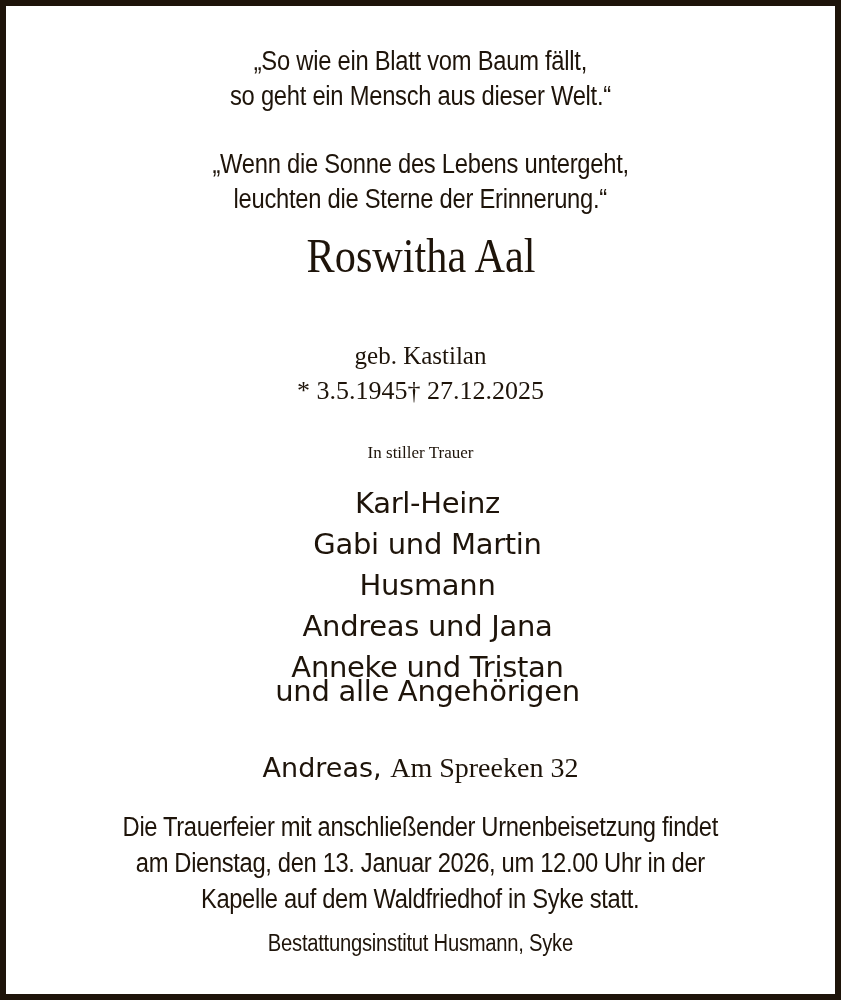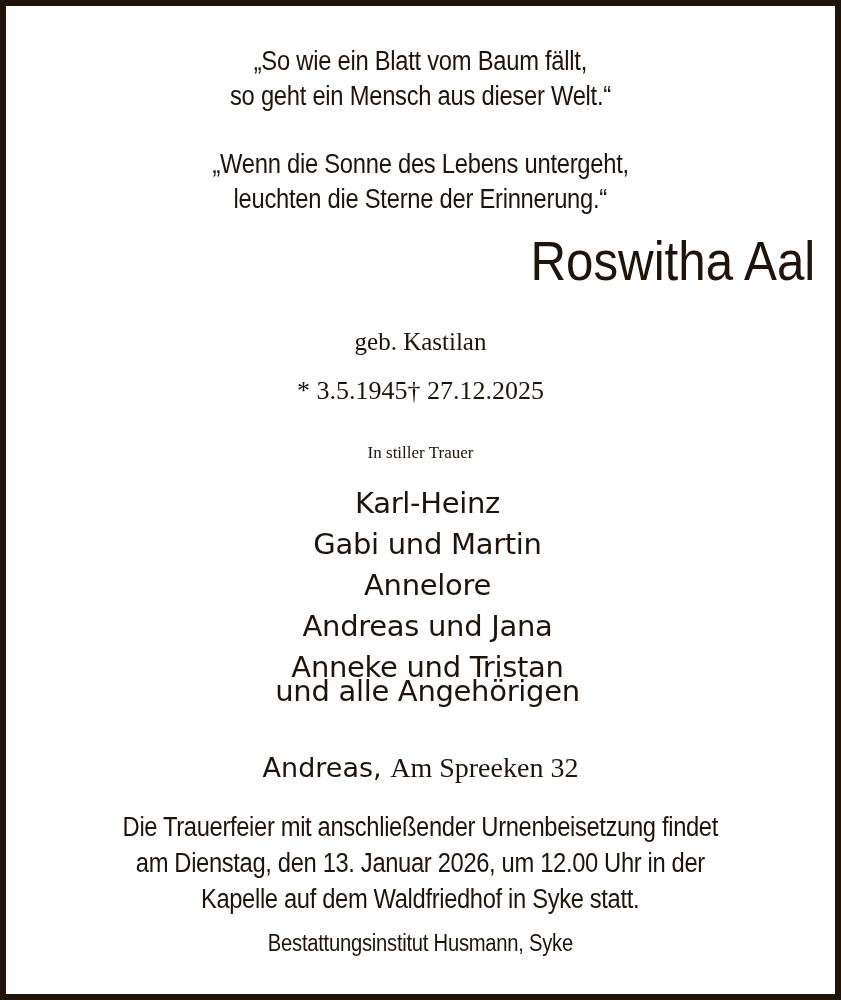--- a/index.html
+++ b/index.html
@@ -12,21 +12,21 @@
   .card {
     position: absolute;
     left: 6px; top: 6px; right: 6px; bottom: 6px;
     background: #ffffff;
     color: #1e140a;
     font-family: "Liberation Sans", sans-serif;
     text-align: center;
   }
   .line { position: absolute; left: 0; right: 0; white-space: nowrap; }
   .quote { font-size: 27px; letter-spacing: -0.3px; font-family: "Liberation Sans Narrow", "Liberation Sans", sans-serif; transform-origin: center; }
-  .name { font-size: 56px; font-family: Liberation Sans, sans-serif; font-weight: normal; letter-spacing: 0px; text-align: right; }
+  .name { font-size: 48px; font-family: Liberation Serif, serif; font-weight: normal; letter-spacing: 0px; }
   .maiden { font-size: 25px; font-family: "Liberation Serif", serif; }
   .dates { font-size: 26px; font-family: "Liberation Serif", serif; }
   .dates span { display: inline-block; }
   .intro { font-size: 17px; font-family: "Liberation Serif", serif; }
   .mourner { font-size: 29px; font-family: "DejaVu Sans", sans-serif; font-weight: normal; letter-spacing: -0.3px; margin-left: 14px; }
   .address { font-size: 27px; font-family: "DejaVu Sans", sans-serif; }
   .address .city { font-weight: normal; }
   .address .street { font-family: "Liberation Serif", serif; font-size: 28px; }
   .service { font-size: 27px; font-family: "Liberation Sans", sans-serif; letter-spacing: -0.4px; }
   .funeral-home { font-size: 23px; font-family: "Liberation Sans", sans-serif; letter-spacing: -0.3px; }
@@ -38,31 +38,31 @@
 <div class="card">
 
   <div class="line quote" style="top:40px;"><span class="narrow">„So wie ein Blatt vom Baum fällt,</span></div>
   <div class="line quote" style="top:75px;"><span class="narrow">so geht ein Mensch aus dieser Welt.“</span></div>
 
   <div class="line quote" style="top:143px;"><span class="narrow">„Wenn die Sonne des Lebens untergeht,</span></div>
   <div class="line quote" style="top:178px;"><span class="narrow">leuchten die Sterne der Erinnerung.“</span></div>
 
   <div class="line name" style="top:222px;"><span class="narrow">Roswitha Aal</span></div>
 
-  <div class="line maiden" style="top:322px;">geb. Kastilan</div>
+  <div class="line maiden" style="top:336px;">geb. Kastilan</div>
 
   <div class="line dates" style="top:370px;">
     <span style="">* 3.5.1945</span><span>† 27.12.2025</span>
   </div>
 
   <div class="line intro" style="top:437px;">In stiller Trauer</div>
 
   <div class="line mourner" style="top:480px;">Karl-Heinz</div>
   <div class="line mourner" style="top:521px;">Gabi und Martin</div>
-  <div class="line mourner" style="top:562px;">Annelore</div>
+  <div class="line mourner" style="top:562px;">Husmann</div>
   <div class="line mourner" style="top:603px;">Andreas und Jana</div>
   <div class="line mourner" style="top:644px;">Anneke und Tristan</div>
   <div class="line mourner" style="top:668px;">und alle Angehörigen</div>
 
   <div class="line address" style="top:746px;">
     <span class="city">Andreas,</span>
     <span class="street">Am Spreeken 32</span>
   </div>
 
   <div class="line service" style="top:806px;"><span class="narrow">Die Trauerfeier mit anschließender Urnenbeisetzung findet</span></div>

